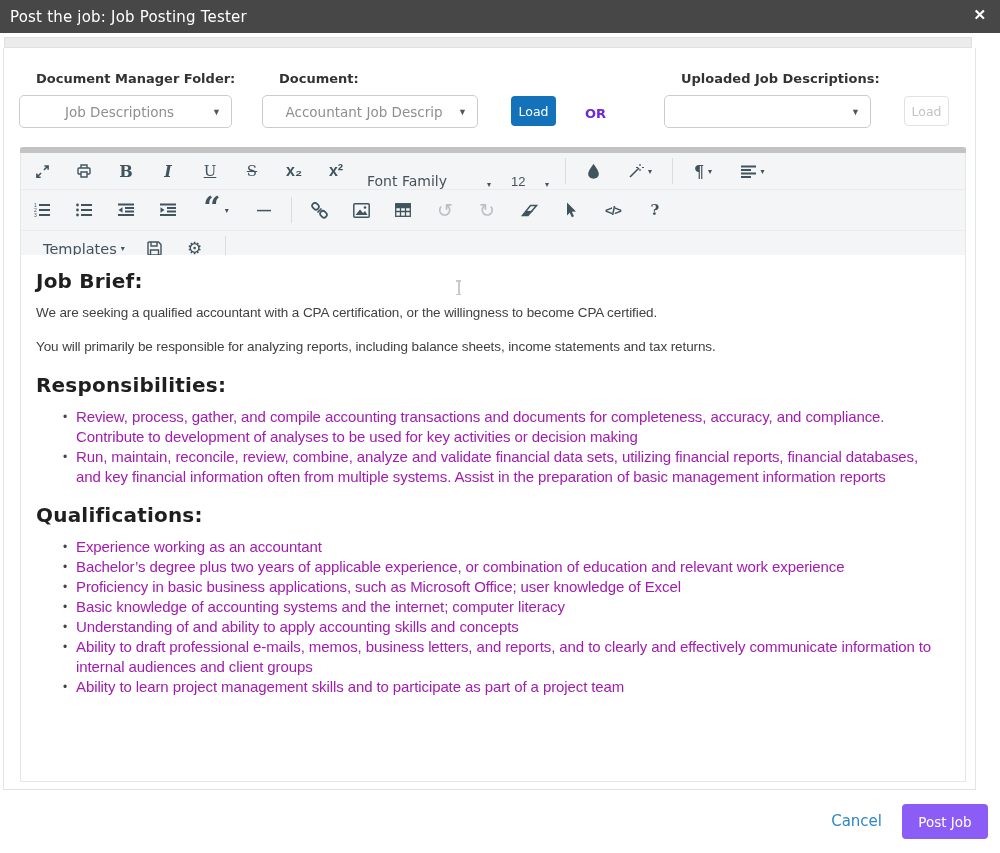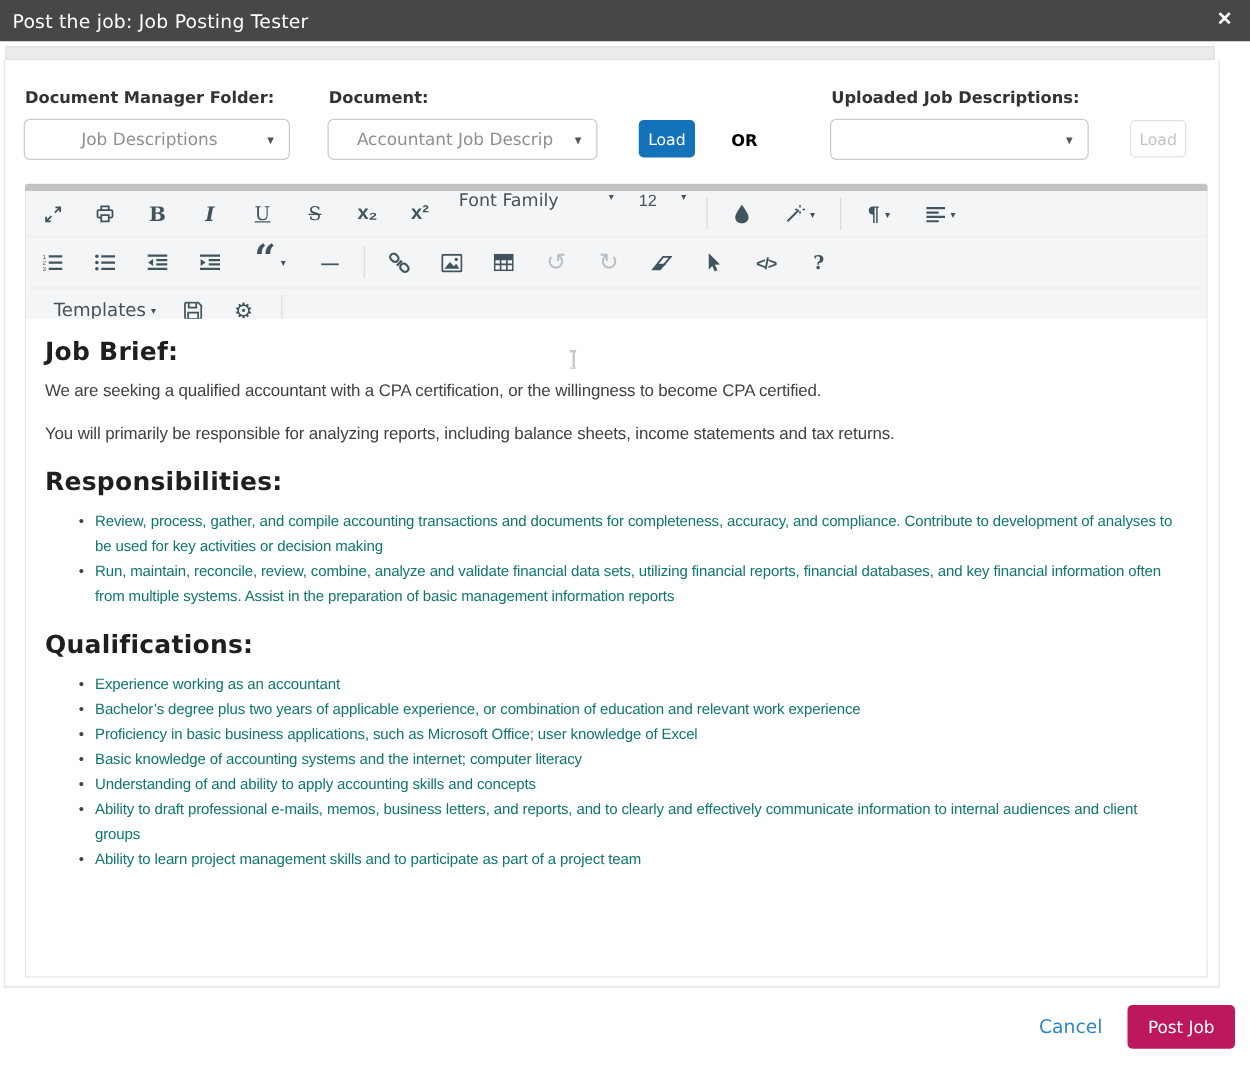--- a/index.html
+++ b/index.html
@@ -10,70 +10,70 @@
   .modal-title { color:#fff; font-size:15px; font-weight:500; padding-left:10px; letter-spacing:.2px; font-family:"DejaVu Sans",sans-serif; }
   .modal-close { position:absolute; right:10px; top:4px; color:#fff; font-size:15px; font-weight:bold; cursor:pointer; padding:2px 4px; }
 
   
   .sub-strip { position:absolute; left:4px; top:37px; width:968px; height:11px; background:#ececec; border:1px solid #e0e0e0; }
 
   
   .modal-body { position:absolute; left:3px; top:48px; width:973px; height:742px; background:#fff; border-left:1px solid #e5e5e5; border-right:1px solid #e5e5e5; border-bottom:1px solid #e0e0e0; }
 
   
-  .field-label { position:absolute; font-size:13px; font-weight:bold; color:#333; font-family:"DejaVu Sans",sans-serif; }
+  .field-label { position:absolute; font-size:13px; font-weight:bold; color:#333; font-family:"DejaVu Sans",sans-serif;margin-left:16px; }
   .select-box { position:absolute; height:33px; border:1px solid #ccc; border-radius:5px; background:#fff; display:flex; align-items:center; padding:0 10px 0 13px; cursor:pointer; }
   .select-value { font-size:13.5px; color:#8f8f8f; font-family:"DejaVu Sans",sans-serif; flex:1; white-space:nowrap; overflow:hidden;text-align:center; }
   .select-caret { font-size:9px; color:#555; margin-left:6px; }
   .btn-load { position:absolute; width:45px; height:30px; background:#1372b9; color:#fff; border:none; border-radius:4px; font-size:12.5px; font-family:"DejaVu Sans",sans-serif; cursor:pointer; }
   .btn-load-disabled { position:absolute; width:45px; height:30px; background:#fff; color:#c3c3c3; border:1px solid #e2e2e2; border-radius:4px; font-size:12.5px; font-family:"DejaVu Sans",sans-serif; }
-  .or-text { position:absolute; font-size:13px; font-weight:bold; color:#000000; font-family:"DejaVu Sans",sans-serif; }
+  .or-text { position:absolute; font-size:13px; font-weight:bold; color:#6d28d9; font-family:"DejaVu Sans",sans-serif; }
 
   
   .editor { position:absolute; left:20px; top:147px; width:946px; height:635px; border:1px solid #e6e6e6; border-top:none; background:#fff; }
   .editor-topbar { position:absolute; left:-1px; top:0; width:946px; height:6px; background:#c3c3c3; border-radius:3px 3px 0 0; }
   .tb-row { display:flex; align-items:center; background:#f4f5f6; border-bottom:1px solid #ebebeb; position:relative; }
   .tb-row1 { height:37px; margin-top:6px; }
   .tb-row2 { height:41px; }
   .tb-row3 { height:36px; border-bottom:1px solid #dedede; padding-left:14px; }
   .tb-btn { width:42px; height:100%; display:flex; align-items:center; justify-content:center; color:#41545e; cursor:pointer; font-size:14px; }
   .tb-btn svg { display:block; }
   .tb-sep { width:1px; height:26px; background:#dcdcdc; margin:0 6px; }
   .serif { font-family:"DejaVu Serif",serif; font-weight:bold; font-size:16px; }
   .glyph-i { font-family:"DejaVu Serif",serif; font-style:italic; font-weight:bold; font-size:16px; }
   .glyph-u { font-family:"DejaVu Serif",serif; font-size:15px; text-decoration:underline; }
   .glyph-s { font-family:"DejaVu Serif",serif; font-size:15px; text-decoration:line-through; }
   .glyph-sub { font-size:16px; font-weight:bold; }
   .caret { font-size:8px; color:#41545e; margin-left:4px; }
-  .tb-dd { height:100%; display:flex; align-items:flex-start; padding:0 10px; color:#45525b; cursor:pointer; }
+  .tb-dd { height:100%; display:flex; align-items:flex-end; padding:0 10px; color:#45525b; cursor:pointer; }
   .ff-dd { width:144px; font-size:14px; font-family:"DejaVu Sans",sans-serif; justify-content:space-between; }
   .fs-dd { width:58px; font-size:13px; justify-content:space-between; }
   .quote-glyph { font-family:"DejaVu Serif",serif; font-size:30px; line-height:10px; height:14px; font-weight:bold; }
   .muted { color:#b9c0c5 !important; }
   .tb-templates { display:flex; align-items:center; font-size:14.5px; color:#45525b; cursor:pointer; padding:0 10px 0 8px; height:100%; font-family:"DejaVu Sans",sans-serif; }
   .tb-gear { font-size:17px; }
 
   
   .editor-content { position:absolute; left:0; top:108px; width:944px; height:513px; background:#fff; overflow:hidden; padding:14px 20px 0 15px; }
   .editor-content h2 { font-family:"DejaVu Sans",sans-serif; font-size:20px; font-weight:600; color:#1f1f1f; margin:16px 0 10px 0; letter-spacing:.2px; }
   .editor-content h2:first-child { margin-top:0; }
   .editor-content p { font-size:13.5px; color:#414141; line-height:20px; margin:0 0 14px 0; letter-spacing:-0.1px; }
   .editor-content ul { list-style:none; margin:0 0 12px 0; padding-left:40px; }
-  .editor-content li { font-size:12px; color:#0f766e; line-height:20px; position:relative; margin-bottom:0; letter-spacing:-0.1px; }
+  .editor-content li { font-size:15px; color:#a21caf; line-height:20px; position:relative; margin-bottom:0; letter-spacing:-0.1px; }
   .editor-content li::before { content:"•"; position:absolute; left:-13px; color:#444; font-size:12px; }
 
   
   .ibeam { position:absolute; left:454px; top:280px; width:9px; height:15px; }
   .ibeam::before, .ibeam::after { content:""; position:absolute; left:2px; width:5px; height:1.5px; background:#c9c9c9; }
   .ibeam::before { top:0; } .ibeam::after { bottom:0; }
   .ibeam span { position:absolute; left:4px; top:1px; width:1.5px; height:13px; background:#c9c9c9; display:block; }
 
   
   .footer-cancel { position:absolute; right:118px; top:812px; font-size:15px; color:#2e86c9; font-family:"DejaVu Sans",sans-serif; cursor:pointer; }
-  .footer-post { position:absolute; right:12px; top:804px; width:86px; height:35px; background:#be185d; color:#fff; border:none; border-radius:4px; font-size:13.5px; font-family:"DejaVu Sans",sans-serif; cursor:pointer; }
+  .footer-post { position:absolute; right:12px; top:804px; width:86px; height:35px; background:#8b5cf6; color:#fff; border:none; border-radius:4px; font-size:13.5px; font-family:"DejaVu Sans",sans-serif; cursor:pointer; }
 </style>
 </head>
 <body>
 
 <div class="modal-header">
   <div class="modal-title">Post the job: Job Posting Tester</div>
   <div class="modal-close">✕</div>
 </div>
 
 <div class="sub-strip"></div>

